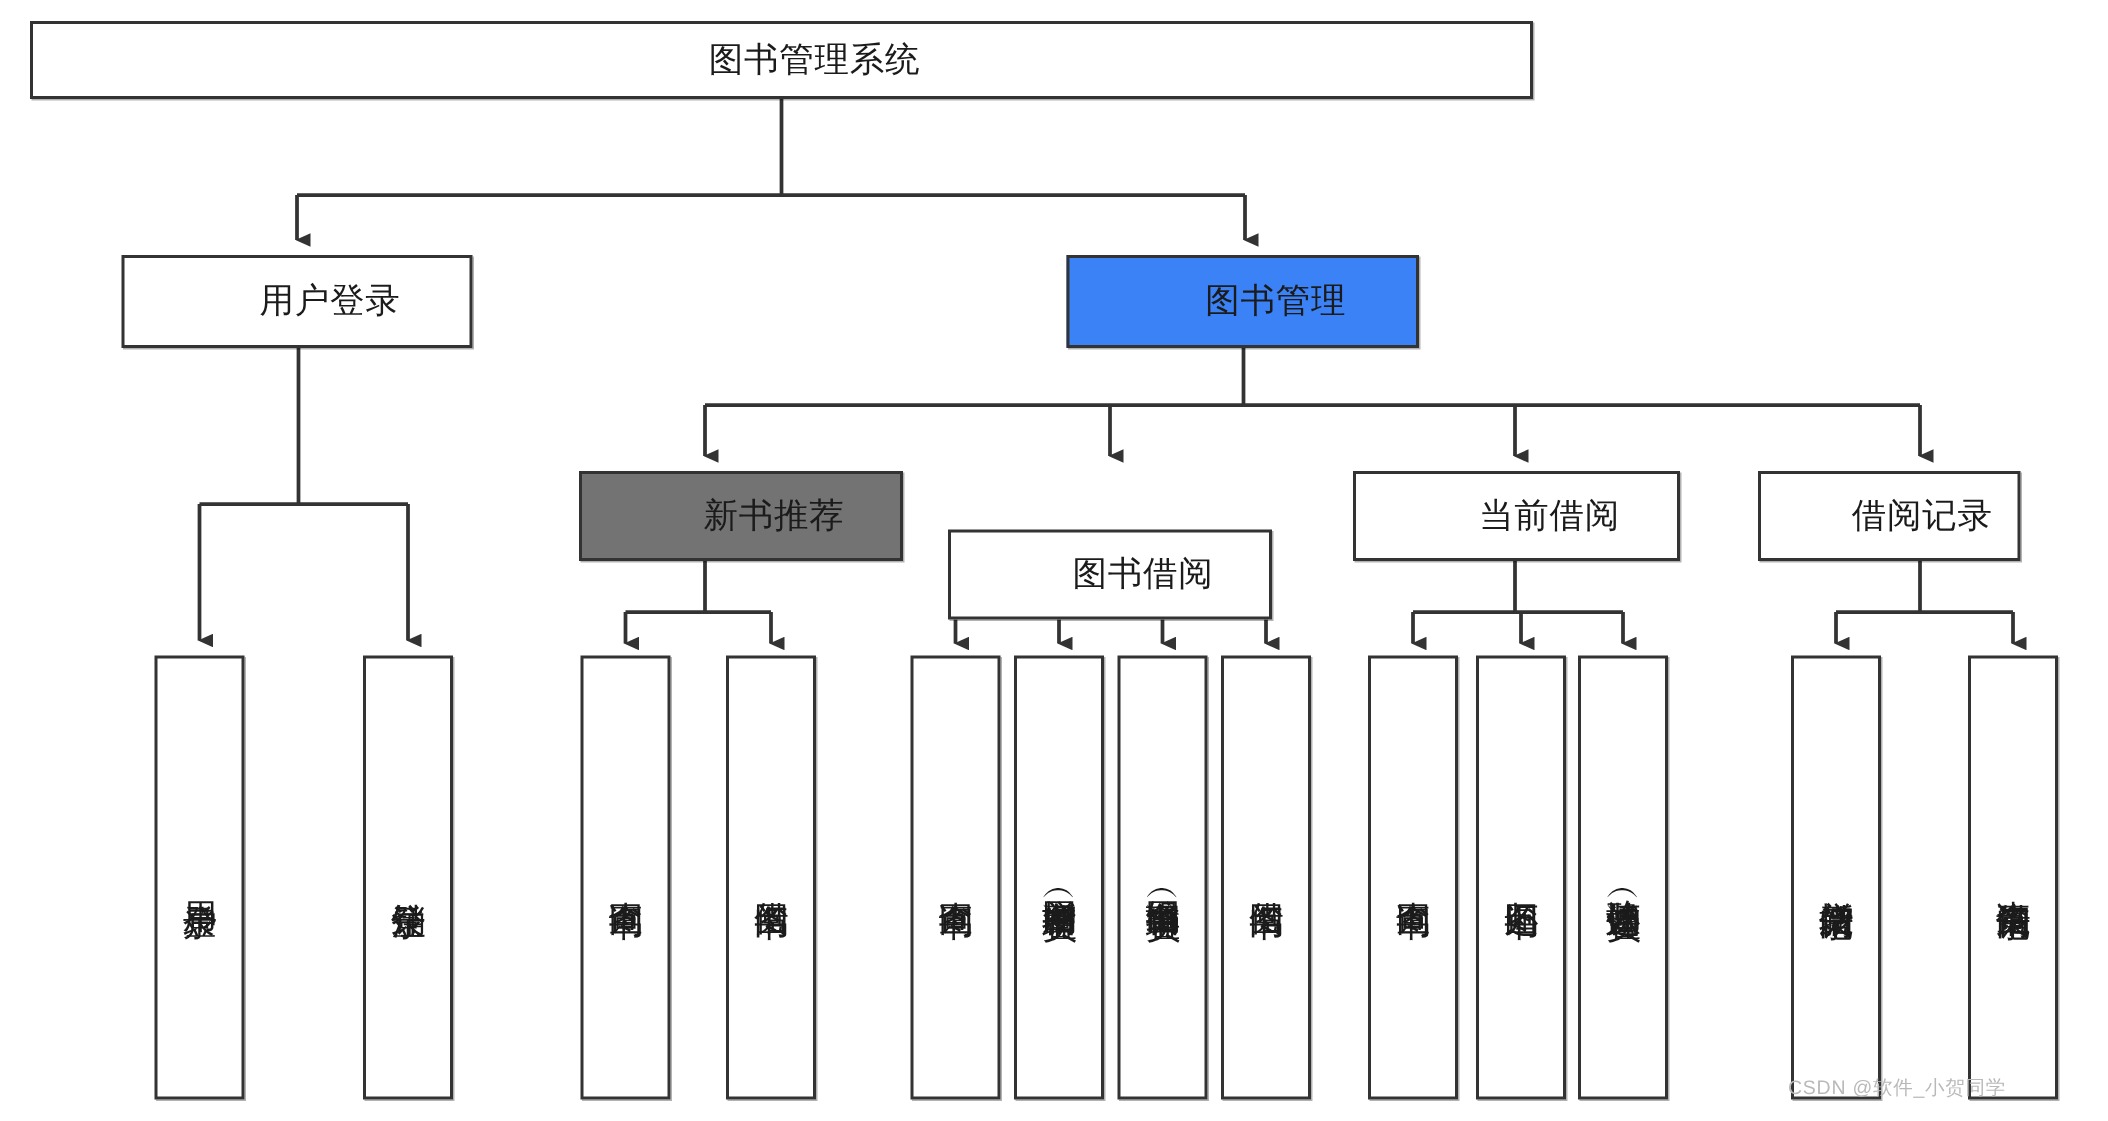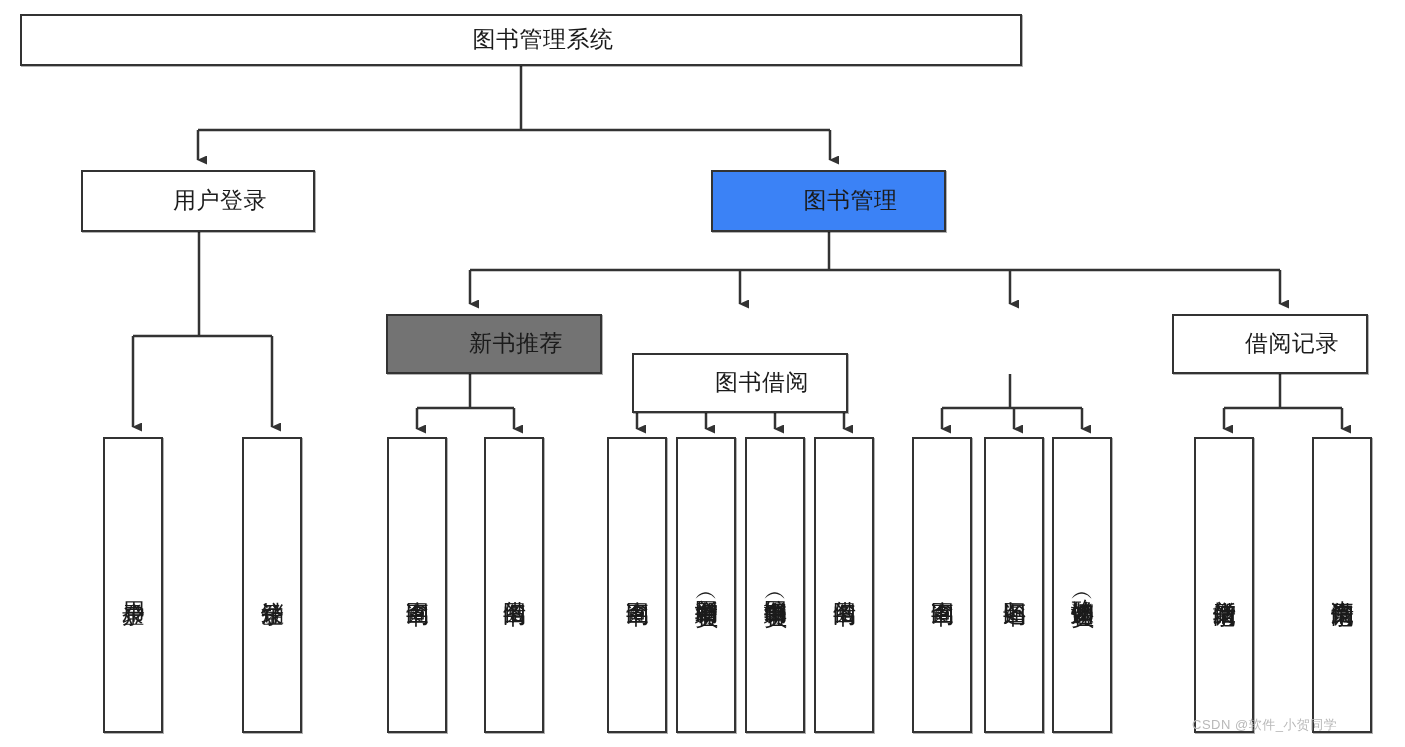--- a/index.html
+++ b/index.html
@@ -135,21 +135,24 @@
   <div class="node horiz" style="left: 711px; top: 170px; width: 235px; height: 62px; border-color: rgb(51, 51, 51); background: #3b82f6; color: rgb(27, 27, 27);">
     <span>图书管理</span>
   </div>
 
   <div class="node horiz" style="left: 362px; top: 314px; width: 216px; height: 60px; border-color: rgb(51, 51, 51); background: #737373; color: rgb(27, 27, 27); margin-left: 24px;">
     <span>新书推荐</span>
   </div>
   <div class="node horiz" style="left: 632px; top: 314px; width: 216px; height: 60px; border-color: rgb(51, 51, 51); background: rgb(255, 255, 255); color: rgb(27, 27, 27); margin-top: 39px;">
     <span>图书借阅</span>
   </div>
-  <div class="node horiz" style="left: 1172px; top: 314px; width: 196px; height: 60px; border-color: rgb(51, 51, 51); background: rgb(255, 255, 255); color: rgb(27, 27, 27);">
+  <div class="node horiz" style="left: 902px; top: 314px; width: 218px; height: 60px; border-color: rgb(51, 51, 51); background: rgb(255, 255, 255); color: rgb(27, 27, 27);">
+    <span>当前借阅</span>
+  </div>
+  <div class="node horiz" style="left: 1172px; top: 314px; width: 175px; height: 60px; border-color: rgb(51, 51, 51); background: rgb(255, 255, 255); color: rgb(27, 27, 27);">
     <span>借阅记录</span>
   </div>
 
   <div class="node vert" style="left: 103px; top: 437px; width: 60px; height: 296px; border-color: rgb(51, 51, 51); background: rgb(255, 255, 255); color: rgb(27, 27, 27);">
     <span class="vtext">用户登录</span>
   </div>
   <div class="node vert" style="left: 242px; top: 437px; width: 60px; height: 296px; border-color: rgb(51, 51, 51); background: rgb(255, 255, 255); color: rgb(27, 27, 27);">
     <span class="vtext">注销登录</span>
   </div>
   <div class="node vert" style="left: 387px; top: 437px; width: 60px; height: 296px; border-color: rgb(51, 51, 51); background: rgb(255, 255, 255); color: rgb(27, 27, 27);">

